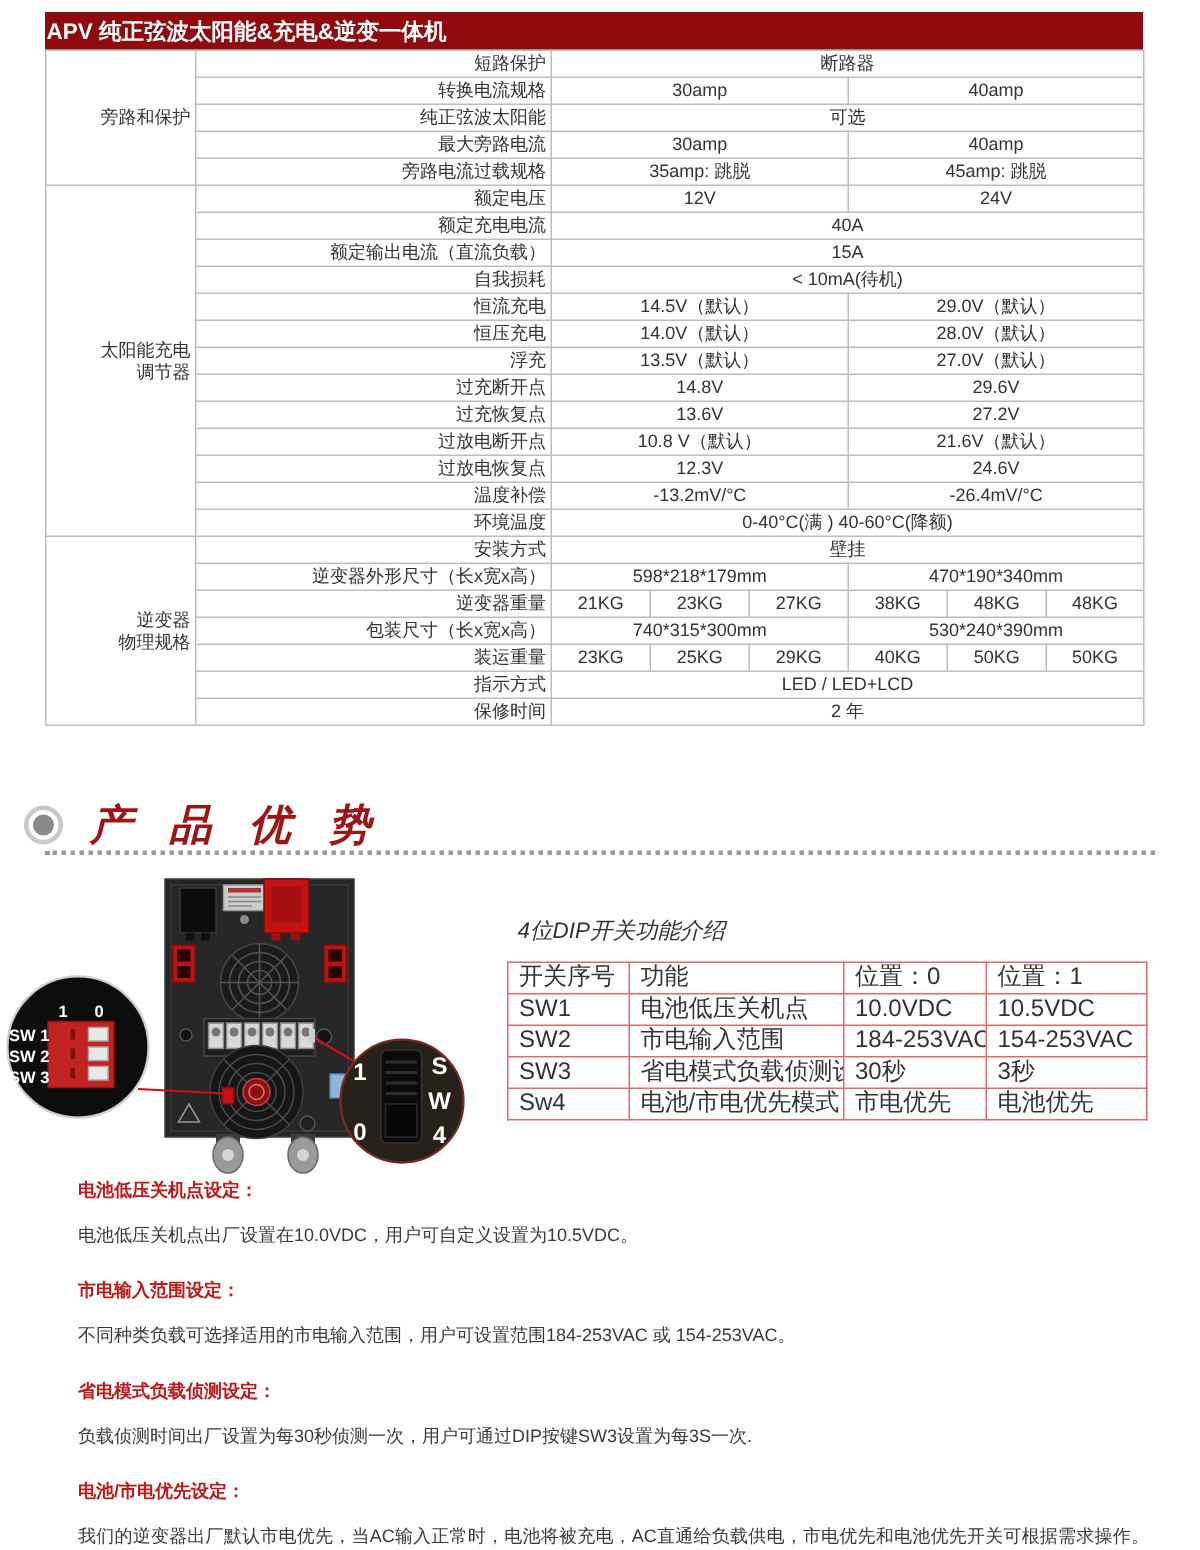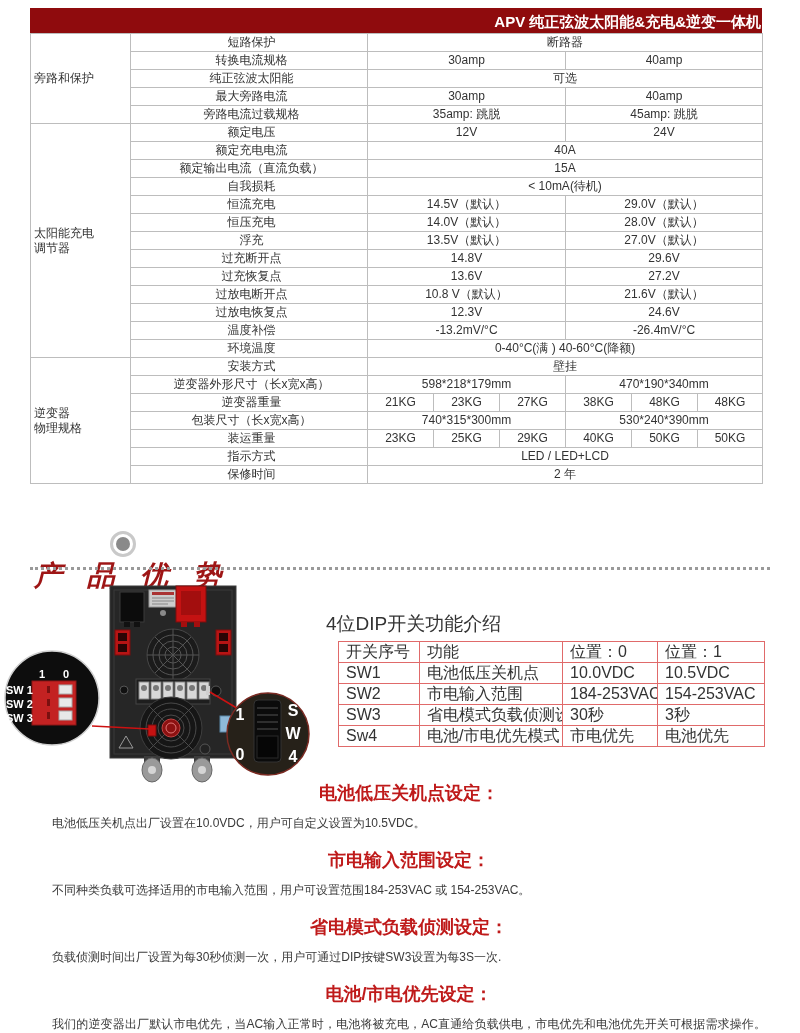--- a/index.html
+++ b/index.html
@@ -9,35 +9,35 @@
     width: 800px; height: 1033px;
     font-family: "Liberation Sans", sans-serif;
     color:#333;
     overflow: hidden;
   }
 
   
   .spec-wrap { position:absolute; left:30px; top:8px; width:732px; }
   .spec-title {
     background:#8f0b0d; color:#fff; font-weight:bold;
-    font-size:15px; height:25px; line-height:25px; text-align:right;
+    font-size:15px; height:25px; line-height:25px; text-align:left;
     border:1px solid #8f0b0d;
   }
   table.spec { border-collapse:collapse; width:100%; table-layout:fixed; }
   table.spec td {
     border:1px solid #bdbdbd; height:18px; line-height:17px;
     font-size:12px; color:#333; text-align:center; padding:0 3px;
     overflow:hidden; white-space:nowrap;
   }
-  table.spec td.lbl { text-align:center; padding-left:8px; }
-  table.spec td.group { text-align:left; white-space:pre-line; line-height:15px; }
+  table.spec td.lbl { text-align:right; padding-left:8px; }
+  table.spec td.group { text-align:right; white-space:pre-line; line-height:15px; }
   table.spec td.u { }
 
   
-  .section-header { position:absolute; left:16px; top:531px; display:flex; align-items:center;flex-direction:column; }
+  .section-header { position:absolute; left:16px; top:531px; display:flex; align-items:center; }
   .bullet {
     width:26px; height:26px; border-radius:50%;
     border:3px solid #c9c9c9; background:#fff;
     display:flex; align-items:center; justify-content:center;
   }
   .bullet .inner { width:14px; height:14px; border-radius:50%; background:#8a8a8a; }
   .section-title {
     margin-left:18px;
     font-size:28px; font-weight:bold; font-style:italic;
     color:#9e1515; letter-spacing:9px;
@@ -45,34 +45,34 @@
   }
   .dotted-line {
     position:absolute; left:30px; top:567px; width:740px;
     border-top:3px dotted #9a9a9a;
   }
 
   
   .device { position:absolute; left:0; top:578px; width:330px; height:208px; }
 
   
-  .dip-intro { position:absolute; left:326px; top:611px; font-size:19px; color:#333; }
+  .dip-intro { position:absolute; left:345px; top:611px; font-size:15px; color:#333;font-style:italic; }
   .dip-wrap { position:absolute; left:338px; top:641px; width:426px; }
   table.dip { border-collapse:collapse; width:100%; table-layout:fixed; }
   table.dip td, table.dip th {
     border:1px solid #e06a6a; font-size:16px; color:#333;
     height:21px; line-height:20px; text-align:left; padding:0 7px;
     font-weight:normal; white-space:nowrap; overflow:hidden;
   }
 
   
   .features { position:absolute; left:52px; top:782px; width:714px; }
   .features h3 {
-    font-size:18px; color:#bf1a1a; font-weight:bold;
-    line-height:22px; margin:0 0 5px 0;text-align:center;
+    font-size:12px; color:#bf1a1a; font-weight:bold;
+    line-height:22px; margin:0 0 5px 0;
   }
   .features p {
     font-size:12px; color:#3a3a3a; line-height:28px;
     margin:0 0 12px 0; text-align:justify;
   }
 </style>
 </head>
 <body>
 
 <div class="spec-wrap">

